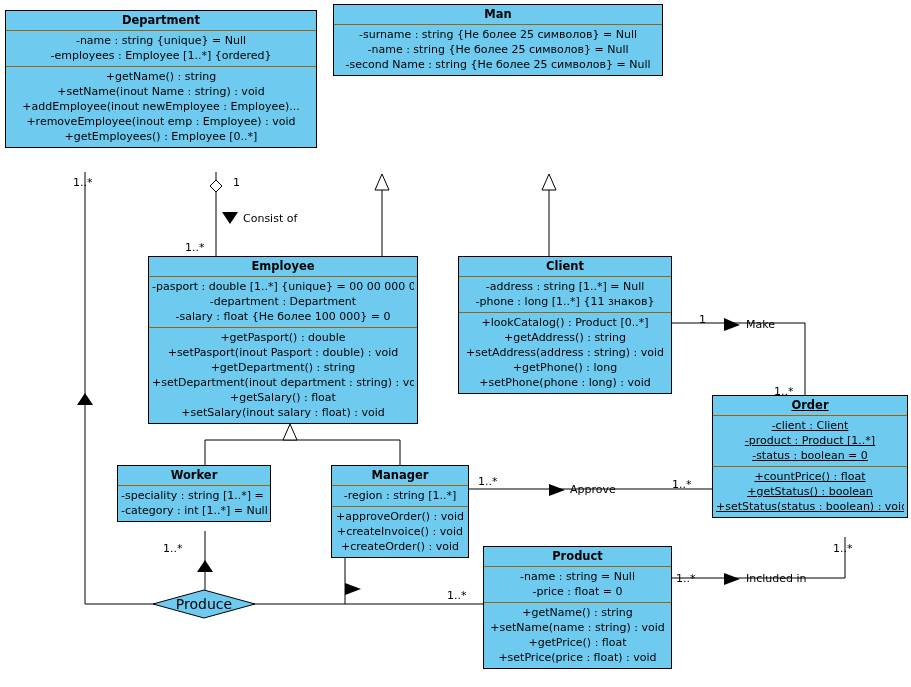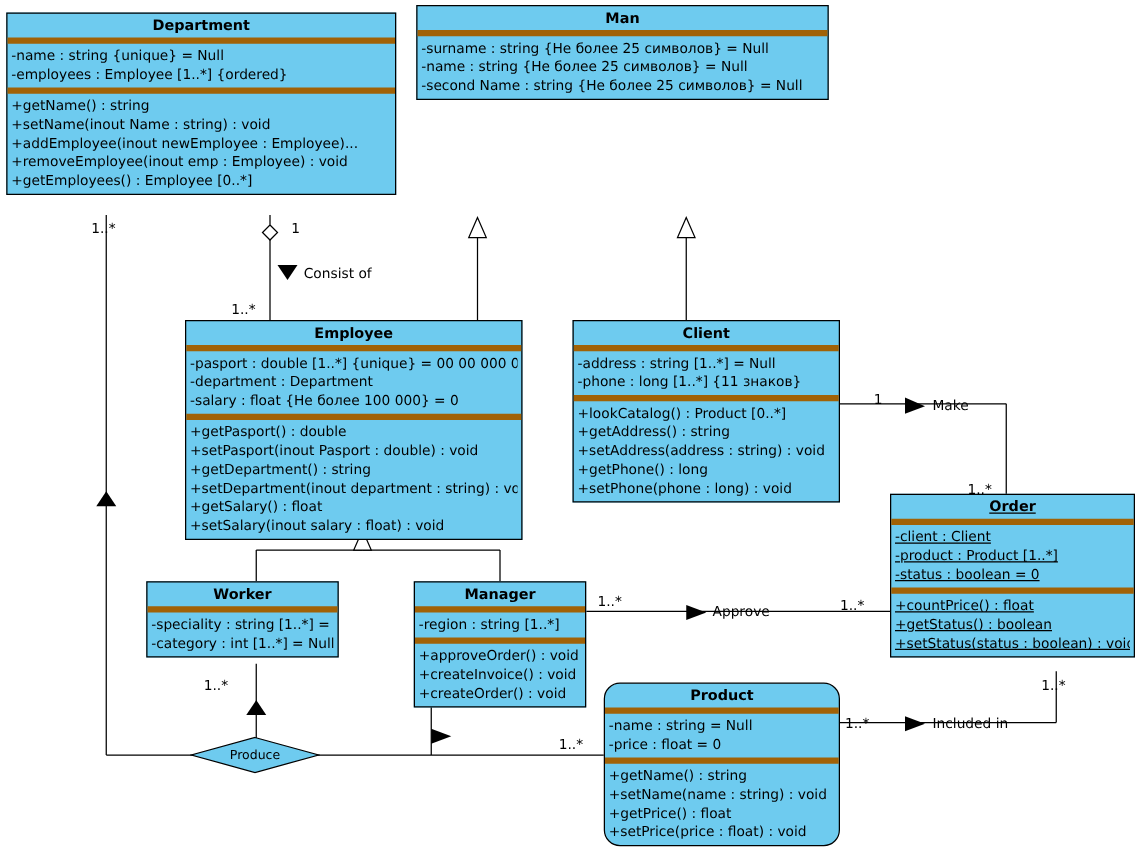--- a/index.html
+++ b/index.html
@@ -31,22 +31,23 @@
     z-index: 5;
   }
   .cls-title {
     text-align: center;
     font-weight: bold;
     padding: 3px 2px 3px 2px;
     font-size: 11.5px;
     line-height: 13px;
   }
   .cls-sec {
-    border-top: 5px solid #a16207;
+    border-top: 1px solid #a16207;
     padding: 2px 3px 3px 3px;
+    text-align: center;
   }
   .cls-sec div {
     line-height: 15px;
     white-space: nowrap;
     overflow: hidden;
   }
   .mult {
     position: absolute;
     font-size: 11px;
     color: #000000;
@@ -64,21 +65,21 @@
     position: absolute;
     z-index: 6;
   }
   .diamond-node .dlabel {
     position: absolute;
     left: 0; top: 0;
     width: 100%; height: 100%;
     display: flex;
     align-items: center;
     justify-content: center;
-    font-size: 10px;
+    font-size: 14px;
     color: #000000;
   }
 </style>
 </head>
 <body>
 
 <div id="canvas">
 
   <svg class="lines" viewBox="0 0 911 687">
     <defs>
@@ -230,21 +231,21 @@
     <div class="cls-sec">
       <div>-region : string [1..*]</div>
     </div>
     <div class="cls-sec">
       <div>+approveOrder() : void</div>
       <div>+createInvoice() : void</div>
       <div>+createOrder() : void</div>
     </div>
   </div>
 
-  <div class="umlclass" style="left:483px; top:546px; width:189px;border-radius:13px;">
+  <div class="umlclass" style="left:483px; top:546px; width:189px;">
     <div class="cls-title">Product</div>
     <div class="cls-sec">
       <div>-name : string = Null</div>
       <div>-price : float = 0</div>
     </div>
     <div class="cls-sec">
       <div>+getName() : string</div>
       <div>+setName(name : string) : void</div>
       <div>+getPrice() : float</div>
       <div>+setPrice(price : float) : void</div>

